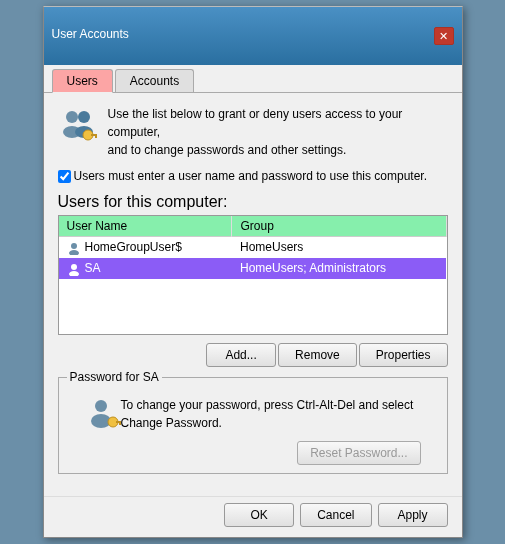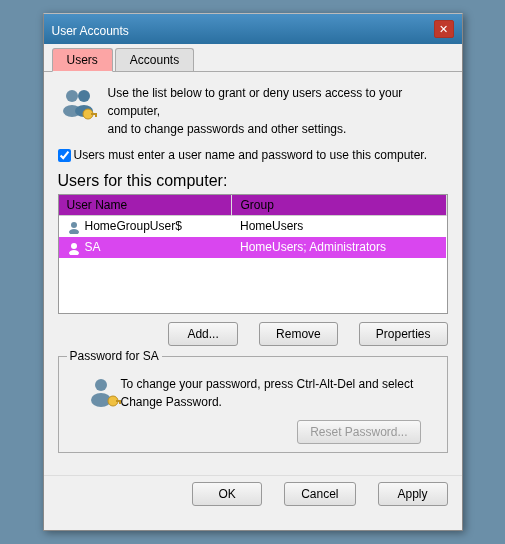--- a/index.html
+++ b/index.html
@@ -16,23 +16,23 @@
     .window {
       width: 420px;
       background: #f0f0f0;
       border: 1px solid #888;
       border-top: 1px solid #bbb;
       box-shadow: 2px 2px 8px rgba(0,0,0,0.4);
     }
     .title-bar {
       background: linear-gradient(to bottom, #4a90c4 0%, #2a6fa0 100%);
       color: white;
-      padding: 6px 8px;
-      display: flex;
-      align-items: flex-end;
+      padding: 20px 8px;
+      display: flex;
+      align-items: flex-start;
       justify-content: space-between;
       user-select: none;
     }
     .title-bar-text {
       font-size: 12px;
       font-weight: normal;
     }
     .title-bar-controls {
       display: flex;
       gap: 2px;
@@ -120,44 +120,44 @@
       background: white;
       height: 120px;
       overflow-y: auto;
       margin-bottom: 8px;
     }
     .user-table {
       width: 100%;
       border-collapse: collapse;
     }
     .user-table thead tr {
-      background: #a21caf;
+      background: #86efac;
       border-bottom: 1px solid #ccc;
     }
     .user-table th {
       text-align: left;
       padding: 3px 8px;
       font-weight: normal;
       font-size: 12px;
       border-right: 1px solid #ddd;
     }
     .user-table td {
       padding: 3px 8px;
       font-size: 12px;
       vertical-align: middle;
     }
     .user-table tbody tr.selected {
-      background: #d946ef;
+      background: #8b5cf6;
       color: white;
       border-radius: 8px;
     }
     .btn-row {
       display: flex;
       justify-content: flex-end;
-      gap: 21px;
+      gap: 2px;
       margin-bottom: 10px;
     }
     .btn {
       padding: 4px 16px;
       background: linear-gradient(to bottom, #f8f8f8, #e0e0e0);
       border: 1px solid #999;
       border-radius: 3px;
       cursor: pointer;
       font-size: 12px;
       min-width: 70px;
@@ -197,22 +197,22 @@
       border: 1px solid #aaa;
       border-radius: 3px;
       cursor: default;
       font-size: 12px;
       color: #999;
       min-width: 100px;
     }
     .footer-row {
       display: flex;
       justify-content: flex-end;
-      gap: 22px;
-      padding: 6px 14px 24px;
+      gap: 6px;
+      padding: 6px 14px 10px;
       border-top: 1px solid #ddd;
     }
   </style>
 </head>
 <body>
 
 <div class="window">
 
   <div class="title-bar">
     <span class="title-bar-text">User Accounts</span>

